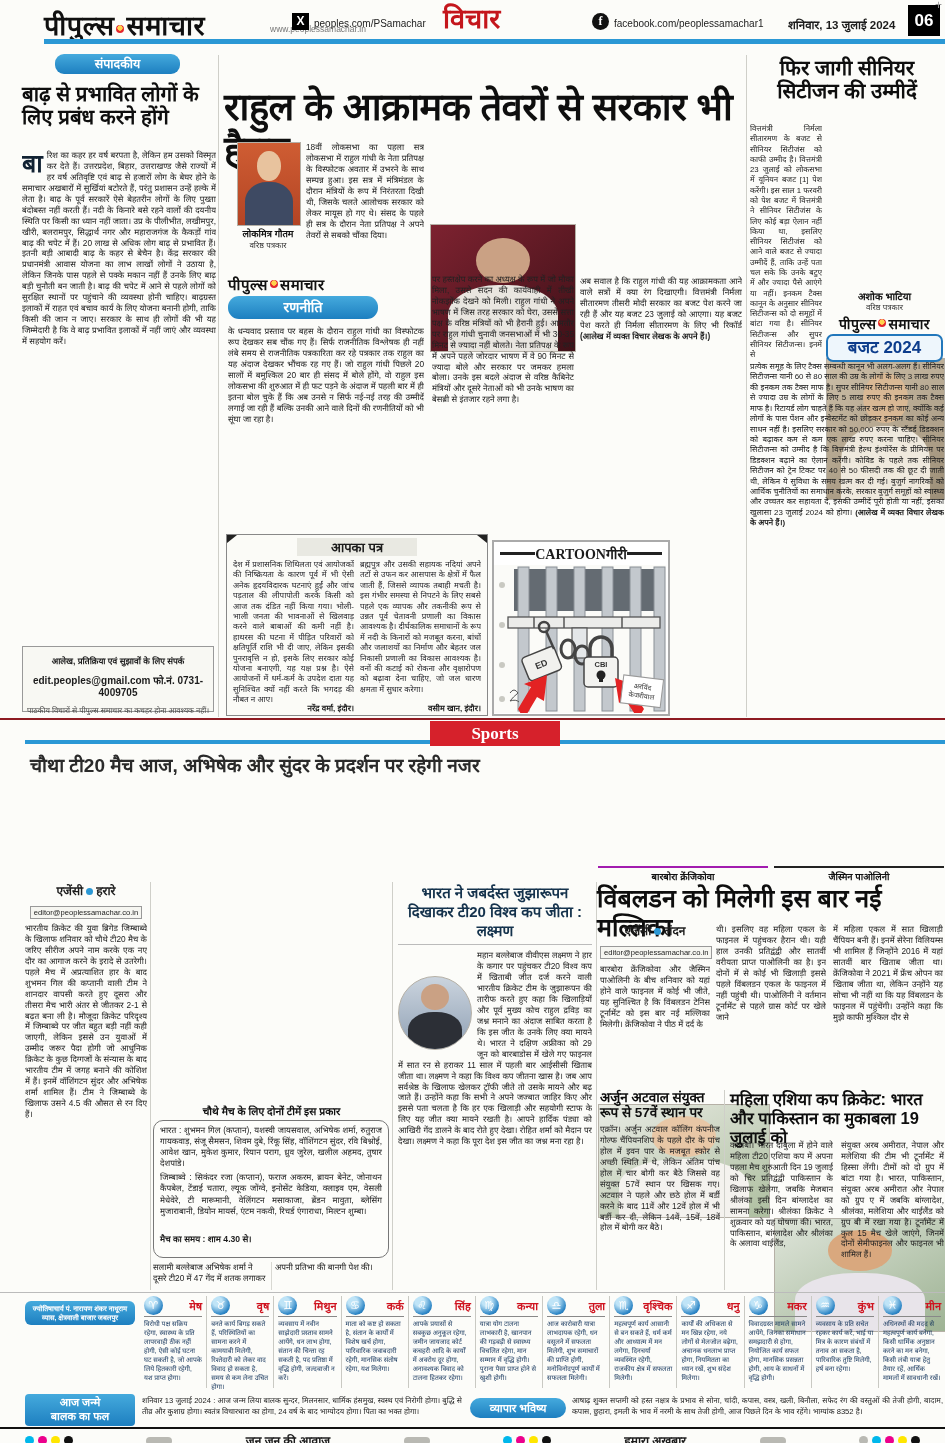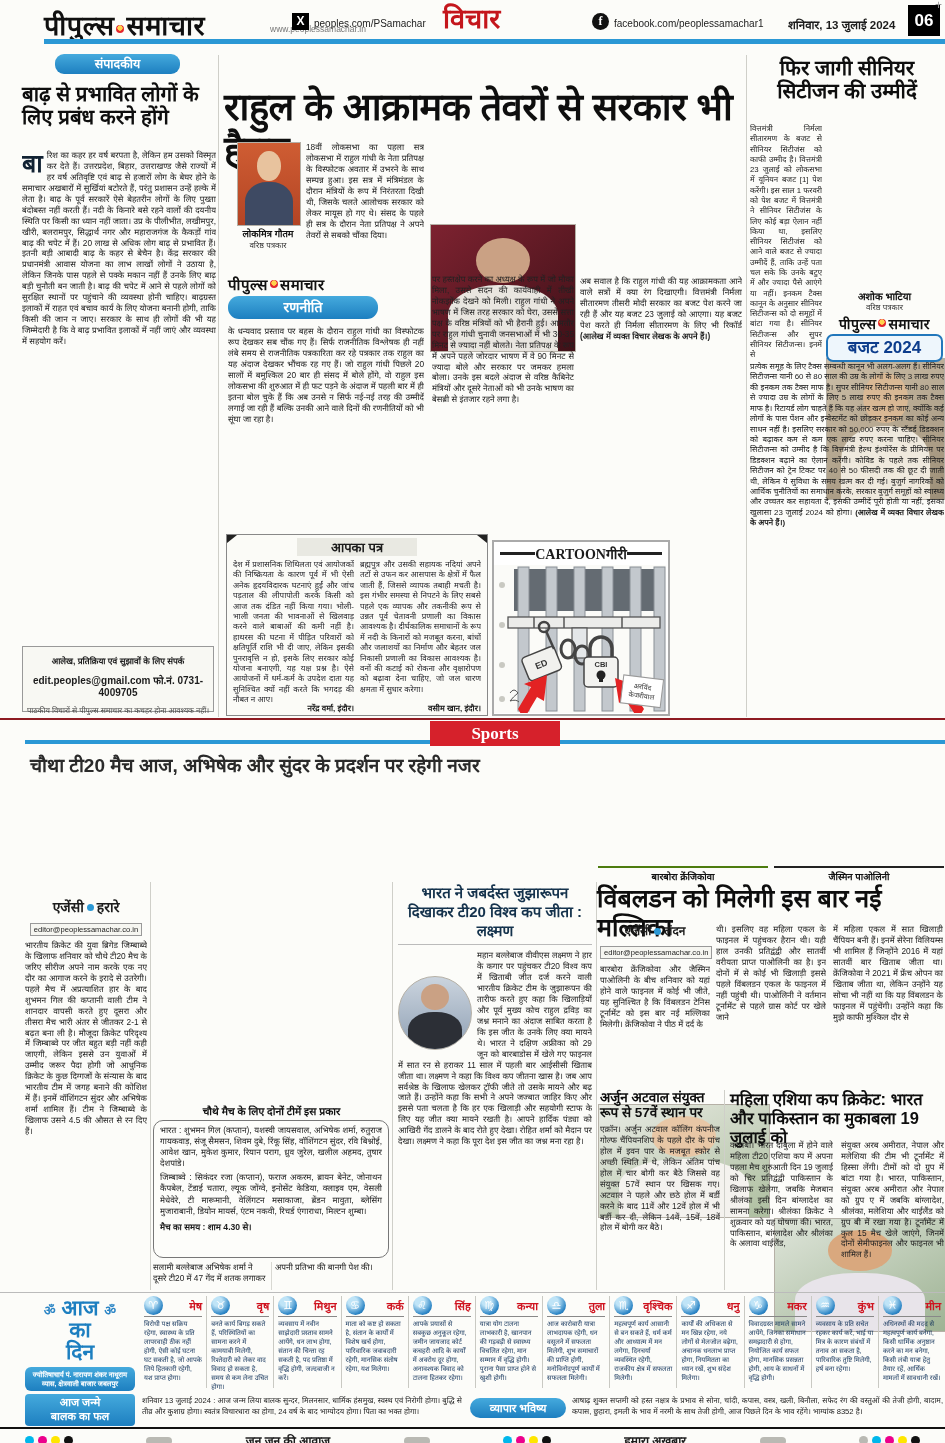--- a/index.html
+++ b/index.html
@@ -172,39 +172,39 @@
   </div>
 
   <div class="hr-red" style="left:0px;top:718px;width:945px;"></div>
 
   <div class="hr-blue" style="left:25px;top:740px;width:920px;height:4px;"></div>
   <div class="abs ctr" style="left:430px;top:721px;width:130px;height:25px;background:#d6212b;color:#fff;font-weight:bold;font-size:17px;line-height:25px;font-family:'Liberation Serif',serif;">Sports</div>
 
   <div class="abs bold" style="left:30px;top:752px;width:560px;font-size:19px;color:#2a2a2a;">चौथा टी20 मैच आज, अभिषेक और सुंदर के प्रदर्शन पर रहेगी नजर</div>
 
   <div class="abs photo sil" style="left:598px;top:750px;width:170px;height:112px;background:linear-gradient(150deg,#e9ebe4,#aebfa0);--sk:#e8c7a6;--sh:#f4f2ee;"></div>
-  <div class="abs cap" style="left:598px;top:866px;width:170px;border-top:2px solid #4d7c0f;padding-top:2px;">बारबोरा क्रेंजिकोवा</div>
+  <div class="abs cap" style="left:598px;top:866px;width:170px;border-top:2px solid #a21caf;padding-top:2px;">बारबोरा क्रेंजिकोवा</div>
   <div class="abs photo sil" style="left:774px;top:750px;width:170px;height:112px;background:linear-gradient(150deg,#dfe5da,#9eb394);--sk:#d9a87e;--sh:#e8e4ea;"></div>
   <div class="abs cap" style="left:774px;top:866px;width:170px;border-top:2px solid #222;padding-top:2px;">जैस्मिन पाओलिनी</div>
 
   <div class="abs" style="left:25px;top:882px;width:122px;">
-    <div class="ctr bold" style="font-size:14px;margin-top:15px;"><span>एजेंसी</span><span class="bdot"></span><span>हरारे</span></div>
+    <div class="ctr bold" style="font-size:12px;"><span>एजेंसी</span><span class="bdot"></span><span>हरारे</span></div>
     <div class="ctr" style="margin:2px 0 4px 0;"><span class="email-box">editor@peoplessamachar.co.in</span></div>
     <div class="bt just" style="height:368px;overflow:hidden;">भारतीय क्रिकेट की युवा ब्रिगेड जिम्बाब्वे के खिलाफ शनिवार को चौथे टी20 मैच के जरिए सीरीज अपने नाम करके एक नए दौर का आगाज करने के इरादे से उतरेगी। पहले मैच में अप्रत्याशित हार के बाद शुभमन गिल की कप्तानी वाली टीम ने शानदार वापसी करते हुए दूसरा और तीसरा मैच भारी अंतर से जीतकर 2-1 से बढ़त बना ली है। मौजूदा क्रिकेट परिदृश्य में जिम्बाब्वे पर जीत बहुत बड़ी नहीं कही जाएगी, लेकिन इससे उन युवाओं में उम्मीद जरूर पैदा होगी जो आधुनिक क्रिकेट के कुछ दिग्गजों के संन्यास के बाद भारतीय टीम में जगह बनाने की कोशिश में हैं। इनमें वॉशिंगटन सुंदर और अभिषेक शर्मा शामिल हैं। टीम ने जिम्बाब्वे के खिलाफ उसने 4.5 की औसत से रन दिए हैं।</div>
   </div>
 
   <div class="vr" style="left:150px;top:882px;height:408px;"></div>
   <div class="vr" style="left:392px;top:882px;height:408px;"></div>
   <div class="vr" style="left:596px;top:882px;height:408px;"></div>
 
   <div class="abs cap" style="left:155px;top:1104px;width:233px;font-size:10.5px;">चौथे मैच के लिए दोनों टीमें इस प्रकार</div>
   <div class="abs" style="left:153px;top:1120px;width:236px;height:138px;border:1.5px solid #777;border-radius:10px;padding:4px 6px;box-sizing:border-box;background:#fdfdfa;">
     <div class="bt just" style="font-size:8.4px;">भारत : शुभमन गिल (कप्तान), यशस्वी जायसवाल, अभिषेक शर्मा, रुतुराज गायकवाड़, संजू सैमसन, शिवम दुबे, रिंकू सिंह, वॉशिंगटन सुंदर, रवि बिश्नोई, आवेश खान, मुकेश कुमार, रियान पराग, ध्रुव जुरेल, खलील अहमद, तुषार देशपांडे।</div>
     <div class="bt just" style="font-size:8.4px;margin-top:3px;">जिम्बाब्वे : सिकंदर रजा (कप्तान), फराज अकरम, ब्रायन बेनेट, जोनाथन कैंपबेल, टेंडाई चतारा, ल्यूक जोंग्वे, इनोसेंट केडिया, क्लाइव एम, वेसली मेधेवेरे, टी मारूमानी, वेलिंगटन मसाकाजा, ब्रेंडन मावुता, ब्लेसिंग मुजाराबानी, डियोन मायर्स, एंटम नकवी, रिचर्ड एंगाराधा, मिल्टन शुम्बा।</div>
-    <div class="bold" style="font-size:8.6px;margin-top:4px;">मैच का समय : शाम 4.30 से।</div>
+    <div class="bold" style="font-size:8.6px;margin-top:16px;">मैच का समय : शाम 4.30 से।</div>
   </div>
   <div class="abs bt two-col" style="left:153px;top:1262px;width:236px;height:28px;overflow:hidden;">सलामी बल्लेबाज अभिषेक शर्मा ने दूसरे टी20 में 47 गेंद में शतक लगाकर अपनी प्रतिभा की बानगी पेश की।</div>
 
   <div class="abs" style="left:398px;top:884px;width:194px;">
     <div class="ctr bold" style="font-size:15px;color:#14324c;line-height:1.25;border-bottom:1px solid #bbb;padding-bottom:4px;">भारत ने जबर्दस्त जुझारूपन दिखाकर टी20 विश्व कप जीता : लक्ष्मण</div>
     <div class="bt just" style="margin-top:5px;height:340px;overflow:hidden;">
       <span class="photo sil" style="float:left;width:72px;height:72px;border-radius:50%;margin:26px 5px 2px 0;background:linear-gradient(#cbd4de,#8fa0b4);--sk:#caa184;--sh:#2c2f36;display:block;"></span>
       <span>महान बल्लेबाज वीवीएस लक्ष्मण ने हार के कगार पर पहुंचकर टी20 विश्व कप में खिताबी जीत दर्ज करने वाली भारतीय क्रिकेट टीम के जुझारूपन की तारीफ करते हुए कहा कि खिलाड़ियों और पूर्व मुख्य कोच राहुल द्रविड़ का जश्न मनाने का अंदाज साबित करता है कि इस जीत के उनके लिए क्या मायने थे। भारत ने दक्षिण अफ्रीका को 29 जून को बारबाडोस में खेले गए फाइनल में सात रन से हराकर 11 साल में पहली बार आईसीसी खिताब जीता था। लक्ष्मण ने कहा कि विश्व कप जीतना खास है। जब आप सर्वश्रेष्ठ के खिलाफ खेलकर ट्रॉफी जीते तो उसके मायने और बढ़ जाते हैं। उन्होंने कहा कि सभी ने अपने जज्बात जाहिर किए और इससे पता चलता है कि हर एक खिलाड़ी और सहयोगी स्टाफ के लिए यह जीत क्या मायने रखती है। आपने हार्दिक पंड्या को आखिरी गेंद डालने के बाद रोते हुए देखा। रोहित शर्मा को मैदान पर देखा। लक्ष्मण ने कहा कि पूरा देश इस जीत का जश्न मना रहा है।</span>
     </div>
   </div>
@@ -221,27 +221,20 @@
   <div class="abs headline" style="left:600px;top:1090px;width:120px;font-size:13.5px;">अर्जुन अटवाल संयुक्त रूप से 57वें स्थान पर</div>
   <div class="abs bt just" style="left:600px;top:1124px;width:120px;height:164px;overflow:hidden;">एक्रॉन। अर्जुन अटवाल कॉलिंग कंपनीज गोल्फ चैंपियनशिप के पहले दौर के पांच होल में इवन पार के मजबूत स्कोर से अच्छी स्थिति में थे, लेकिन अंतिम पांच होल में चार बोगी कर बैठे जिससे वह संयुक्त 57वें स्थान पर खिसक गए। अटवाल ने पहले और छठे होल में बर्डी करने के बाद 11वें और 12वें होल में भी बर्डी कर दी, लेकिन 14वें, 15वें, 18वें होल में बोगी कर बैठे।</div>
   <div class="vr" style="left:724px;top:1090px;height:200px;"></div>
 
   <div class="abs headline" style="left:730px;top:1090px;width:215px;font-size:16.5px;">महिला एशिया कप क्रिकेट: भारत और पाकिस्तान का मुकाबला 19 जुलाई को</div>
   <div class="abs bt just" style="left:730px;top:1140px;width:103px;height:148px;overflow:hidden;">कोलंबो। भारत दांबुला में होने वाले महिला टी20 एशिया कप में अपना पहला मैच शुरुआती दिन 19 जुलाई को चिर प्रतिद्वंद्वी पाकिस्तान के खिलाफ खेलेगा, जबकि मेजबान श्रीलंका इसी दिन बांग्लादेश का सामना करेगा। श्रीलंका क्रिकेट ने शुक्रवार को यह घोषणा की। भारत, पाकिस्तान, बांग्लादेश और श्रीलंका के अलावा थाईलैंड,</div>
   <div class="abs bt just" style="left:841px;top:1140px;width:103px;height:148px;overflow:hidden;">संयुक्त अरब अमीरात, नेपाल और मलेशिया की टीम भी टूर्नामेंट में हिस्सा लेंगी। टीमों को दो ग्रुप में बांटा गया है। भारत, पाकिस्तान, संयुक्त अरब अमीरात और नेपाल को ग्रुप ए में जबकि बांग्लादेश, श्रीलंका, मलेशिया और थाईलैंड को ग्रुप बी में रखा गया है। टूर्नामेंट में कुल 15 मैच खेले जाएंगे, जिनमें दोनों सेमीफाइनल और फाइनल भी शामिल हैं।</div>
 
   <div class="abs" style="left:0;top:1292px;width:945px;height:1px;background:#bbb;"></div>
   <div class="abs" style="left:25px;top:1297px;width:110px;">
-    <div class="ctr" style="font-size:21px;font-weight:bold;color:#1d7fc0;line-height:1.05;">
-      <span style="color:#2d86c6;font-size:13px;">ॐ</span>
-      <span>आज</span>
-      <span style="color:#2d86c6;font-size:13px;">ॐ</span>
-      <div>का</div>
-      <div>दिन</div>
-    </div>
     <div class="ctr" style="margin-top:4px;background:linear-gradient(#45aadd,#1d7fc0);color:#fff;font-size:6.8px;font-weight:bold;border-radius:6px;padding:3px 2px;">ज्योतिषाचार्य पं. नारायण शंकर नाथूराम व्यास, क्षेत्रवाली बाजार जबलपुर</div>
   </div>
   <div class="abs" style="left:140px;top:1296px;width:805px;height:92px;display:flex;">
     <div class="sign">
         <div class="sign-head">
           <span class="zico">♈</span>
           <span class="zname">मेष</span>
         </div>
         <div class="ztext">विरोधी पक्ष सक्रिय रहेगा, स्वास्थ्य के प्रति लापरवाही ठीक नहीं होगी, ऐसी कोई घटना घट सकती है, जो आपके लिये हितकारी रहेगी, यश प्राप्त होगा।</div>
       </div>

